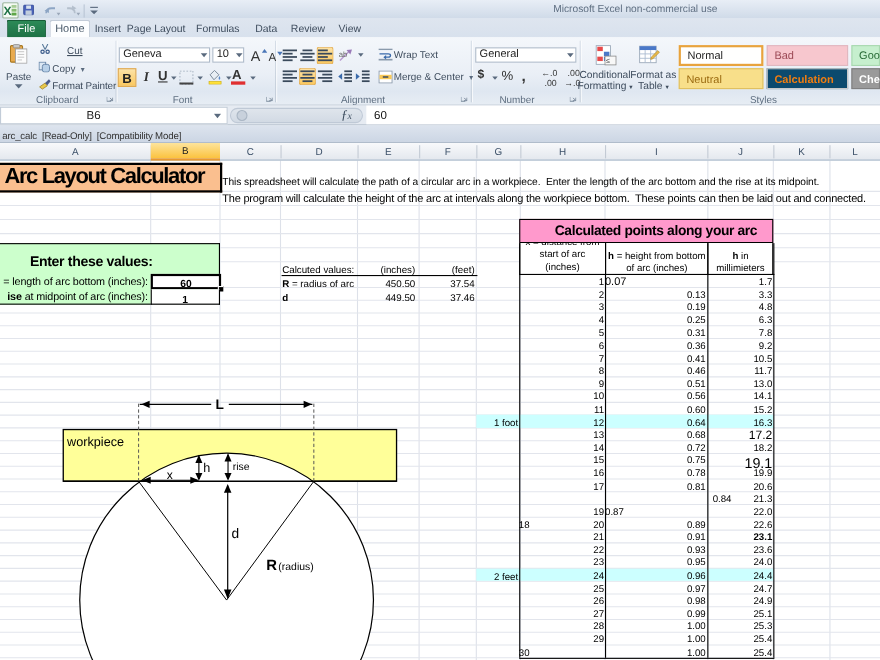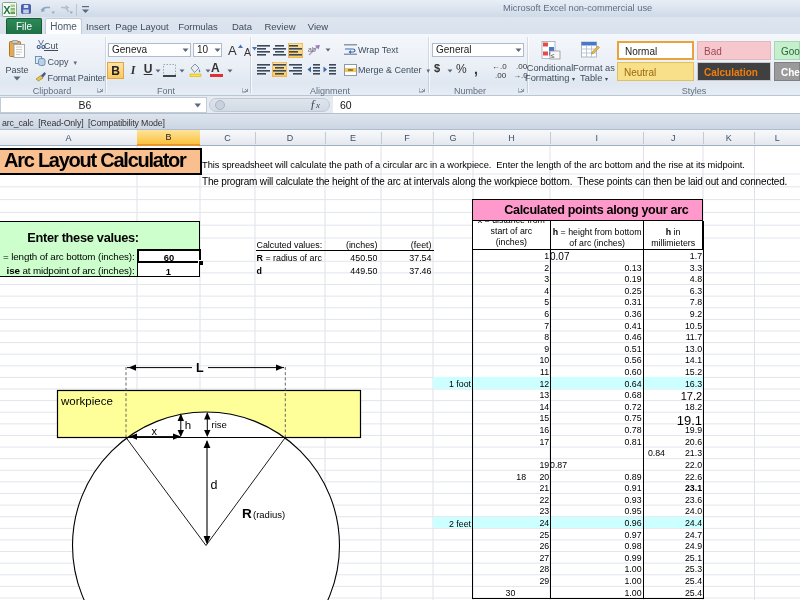--- a/index.html
+++ b/index.html
@@ -83,21 +83,21 @@
 </svg>
 <div class="ab" style="left:0px;top:64.5px;width:34px;height:11px;font-size:9px;color:#3f4d5e;text-align:center;">Paste</div>
 <svg class="ab" style="left:13px;top:76px" width="8" height="5" viewBox="0 0 8 5">
     <path d="M0.5 0.5 L7.5 0.5 L4 4.5 Z" fill="#5a6a7e"></path>
   </svg>
 <svg class="ab" style="left:36px;top:40px" width="10" height="9" viewBox="0 0 10 9">
 <path d="M2.5 0 L5 5 M7.5 0 L5 5" stroke="#5a7a9a" stroke-width="1" fill="none"></path>
 <circle cx="2.7" cy="7" r="1.5" fill="none" stroke="#3a5a8a" stroke-width="1.1"></circle>
 <circle cx="7.3" cy="7" r="1.5" fill="none" stroke="#3a5a8a" stroke-width="1.1"></circle>
 </svg>
-<div class="ab" style="left:44px;top:40.5px;width:30px;height:11px;font-size:9px;color:#3f4d5e;white-space:nowrap;text-decoration:underline;">Cut</div>
+<div class="ab" style="left:61px;top:40.5px;width:30px;height:11px;font-size:9px;color:#3f4d5e;white-space:nowrap;text-decoration:underline;">Cut</div>
 <svg class="ab" style="left:35px;top:56px" width="11" height="10" viewBox="0 0 11 10">
 <rect x="0.5" y="0.5" width="6" height="7" fill="#dce8f4" stroke="#6a88aa" stroke-width="0.9"></rect>
 <rect x="3.5" y="2.5" width="6.5" height="7" rx="2" fill="#b8d0e8" stroke="#6a88aa" stroke-width="0.9"></rect>
 </svg>
 <div class="ab" style="left:47.5px;top:57px;width:40px;height:11px;font-size:9px;color:#3f4d5e;white-space:nowrap;">Copy&nbsp;&nbsp;<span style="font-size:7px;color:#5a6a7e">▾</span></div>
 <svg class="ab" style="left:35px;top:71px" width="12" height="11" viewBox="0 0 12 11">
 <path d="M1 8 L6 4.5 L8 7 L3.5 10 Z" fill="#e8c84a" stroke="#a08020" stroke-width="0.7"></path>
 <path d="M6 4.5 L9.5 1 L11 2.8 L8 6.5 Z" fill="#4a5a8a"></path>
 </svg>
 <div class="ab" style="left:47.5px;top:72.5px;width:90px;height:11px;font-size:9px;letter-spacing:-0.1px;color:#3f4d5e;white-space:nowrap;">Format Painter</div>
@@ -282,21 +282,21 @@
 <rect x="0.5" y="1" width="15" height="3.5" fill="#4a78c8"></rect>
 <path d="M0.5 8 L15.5 8 M0.5 12 L15.5 12 M5.5 4.5 L5.5 16 M10.5 4.5 L10.5 16" stroke="#aabbd0" stroke-width="0.8"></path>
 <path d="M11 11 L17 5 L18.5 6.5 L12.5 12.5 L10.5 13 Z" fill="#e8b84a" stroke="#a08020" stroke-width="0.5"></path>
 </svg>
 <div class="ab" style="left:572px;top:63px;width:44px;height:10px;font-size:9.3px;color:#3f4d5e;text-align:center;white-space:nowrap;">Format as</div>
 <div class="ab" style="left:572px;top:73px;width:44px;height:10px;font-size:9.3px;color:#3f4d5e;text-align:center;white-space:nowrap;">Table&nbsp;<span style="font-size:6px">▾</span></div>
 <div class="ab" style="left:617px;top:41px;width:77px;height:19px;background:#fffffe;border:2px solid #e8a33d;font-size:10px;color:#222;padding:3px 0 0 6px;">Normal</div>
 <div class="ab" style="left:697px;top:41px;width:74px;height:19px;background:#f7c7ce;border:1px solid #e0b8c0;font-size:10px;color:#9c4a56;padding:4px 0 0 6px;">Bad</div>
 <div class="ab" style="left:774px;top:41px;width:26px;height:19px;background:#c6efce;border:1px solid #a8d8b0;font-size:10px;color:#276a35;padding:4px 0 0 6px;">Good</div>
 <div class="ab" style="left:617px;top:62px;width:77px;height:19px;background:#f8df8a;border:1px solid #e0c060;font-size:10px;color:#9a6a10;padding:4px 0 0 6px;">Neutral</div>
-<div class="ab" style="left:697px;top:62px;width:74px;height:19px;background:#404040;border:1px solid #c8c8c8;font-size:10px;color:#f07d10;font-weight:bold;padding:4px 0 0 6px;">Calculation</div>
+<div class="ab" style="left:697px;top:62px;width:74px;height:19px;background:#0c4a6e;border:1px solid #c8c8c8;font-size:10px;color:#f07d10;font-weight:bold;padding:4px 0 0 6px;">Calculation</div>
 <div class="ab" style="left:774px;top:62px;width:26px;height:19px;background:#9a9a9a;border:1px solid #808080;font-size:10px;color:#fff;font-weight:bold;padding:4px 0 0 6px;">Chec</div>
 <div class="ab" style="left:0px;top:96px;width:800px;height:18px;background:#e6ebf2;border-bottom:1px solid #b5c0ce;"></div>
 <div class="ab" style="left:0px;top:97px;width:207px;height:16px;background:#fff;border:1px solid #c2ccd8;"></div>
 <div class="ab" style="left:60px;top:99px;width:50px;height:12px;font-size:10.5px;color:#222;text-align:center;">B6</div>
 <svg class="ab" style="left:194px;top:103px" width="8" height="5" viewBox="0 0 8 5">
     <path d="M0.5 0.5 L7 0.5 L3.7 4.5 Z" fill="#5a6a7e"></path>
   </svg>
 <div class="ab" style="left:209px;top:98px;width:121px;height:14px;background:linear-gradient(#dfe5ec,#d2dae4);border:1px solid #bfc9d6;border-radius:7px;"></div>
 <div class="ab" style="left:215px;top:100px;width:10px;height:10px;border-radius:50%;background:#c8d1dc;border:1px solid #aab6c4;"></div>
 <div class="ab" style="left:310px;top:97px;width:20px;height:15px;font-size:12px;font-style:italic;font-family:'Liberation Serif',serif;color:#3a4a5c;">ƒ<span style="font-size:9px">x</span></div>
@@ -442,21 +442,21 @@
 <div class="ab" style="left:643.3px;top:401.8px;width:58.8px;height:10.5px;font-size:8.8px;color:#000;text-align:right;">18.2</div>
 <div class="ab" style="left:471.7px;top:413.4px;width:77.5px;height:10.5px;font-size:8.8px;color:#000;text-align:right;">15</div>
 <div class="ab" style="left:550px;top:413.4px;width:91.6px;height:10.5px;font-size:8.8px;color:#000;text-align:right;">0.75</div>
 <div class="ab" style="left:643.3px;top:413.4px;width:58.8px;height:10.5px;font-size:13px;color:#000;text-align:right;">19.1</div>
 <div class="ab" style="left:471.7px;top:425.0px;width:77.5px;height:10.5px;font-size:8.8px;color:#000;text-align:right;">16</div>
 <div class="ab" style="left:550px;top:425.0px;width:91.6px;height:10.5px;font-size:8.8px;color:#000;text-align:right;">0.78</div>
 <div class="ab" style="left:643.3px;top:425.0px;width:58.8px;height:10.5px;font-size:8.8px;color:#000;text-align:right;">19.9</div>
 <div class="ab" style="left:471.7px;top:436.7px;width:77.5px;height:10.5px;font-size:8.8px;color:#000;text-align:right;">17</div>
 <div class="ab" style="left:550px;top:436.7px;width:91.6px;height:10.5px;font-size:8.8px;color:#000;text-align:right;">0.81</div>
 <div class="ab" style="left:643.3px;top:436.7px;width:58.8px;height:10.5px;font-size:8.8px;color:#000;text-align:right;">20.6</div>
-<div class="ab" style="left:471.7px;top:448.3px;width:99px;height:10.5px;font-size:8.8px;color:#000;text-align:center;margin-top:24px;">18</div>
+<div class="ab" style="left:471.7px;top:448.3px;width:99px;height:10.5px;font-size:8.8px;color:#000;text-align:left;margin-top:24px;">18</div>
 <div class="ab" style="left:550px;top:448.3px;width:115px;height:10.5px;font-size:8.8px;color:#000;text-align:right;">0.84</div>
 <div class="ab" style="left:643.3px;top:448.3px;width:58.8px;height:10.5px;font-size:8.8px;color:#000;text-align:right;">21.3</div>
 <div class="ab" style="left:471.7px;top:459.9px;width:77.5px;height:10.5px;font-size:8.8px;color:#000;text-align:right;">19</div>
 <div class="ab" style="left:550px;top:459.9px;width:91.6px;height:10.5px;font-size:8.8px;color:#000;text-align:left;">0.87</div>
 <div class="ab" style="left:643.3px;top:459.9px;width:58.8px;height:10.5px;font-size:8.8px;color:#000;text-align:right;">22.0</div>
 <div class="ab" style="left:471.7px;top:471.5px;width:77.5px;height:10.5px;font-size:8.8px;color:#000;text-align:right;">20</div>
 <div class="ab" style="left:550px;top:471.5px;width:91.6px;height:10.5px;font-size:8.8px;color:#000;text-align:right;">0.89</div>
 <div class="ab" style="left:643.3px;top:471.5px;width:58.8px;height:10.5px;font-size:8.8px;color:#000;text-align:right;">22.6</div>
 <div class="ab" style="left:471.7px;top:483.1px;width:77.5px;height:10.5px;font-size:8.8px;color:#000;text-align:right;">21</div>
 <div class="ab" style="left:550px;top:483.1px;width:91.6px;height:10.5px;font-size:8.8px;color:#000;text-align:right;">0.91</div>
@@ -478,21 +478,21 @@
 <div class="ab" style="left:643.3px;top:541.2px;width:58.8px;height:10.5px;font-size:8.8px;color:#000;text-align:right;">24.9</div>
 <div class="ab" style="left:471.7px;top:552.8px;width:77.5px;height:10.5px;font-size:8.8px;color:#000;text-align:right;">27</div>
 <div class="ab" style="left:550px;top:552.8px;width:91.6px;height:10.5px;font-size:8.8px;color:#000;text-align:right;">0.99</div>
 <div class="ab" style="left:643.3px;top:552.8px;width:58.8px;height:10.5px;font-size:8.8px;color:#000;text-align:right;">25.1</div>
 <div class="ab" style="left:471.7px;top:564.4px;width:77.5px;height:10.5px;font-size:8.8px;color:#000;text-align:right;">28</div>
 <div class="ab" style="left:550px;top:564.4px;width:91.6px;height:10.5px;font-size:8.8px;color:#000;text-align:right;">1.00</div>
 <div class="ab" style="left:643.3px;top:564.4px;width:58.8px;height:10.5px;font-size:8.8px;color:#000;text-align:right;">25.3</div>
 <div class="ab" style="left:471.7px;top:576.0px;width:77.5px;height:10.5px;font-size:8.8px;color:#000;text-align:right;">29</div>
 <div class="ab" style="left:550px;top:576.0px;width:91.6px;height:10.5px;font-size:8.8px;color:#000;text-align:right;">1.00</div>
 <div class="ab" style="left:643.3px;top:576.0px;width:58.8px;height:10.5px;font-size:8.8px;color:#000;text-align:right;">25.4</div>
-<div class="ab" style="left:471.7px;top:587.6px;width:77.5px;height:10.5px;font-size:8.8px;color:#000;text-align:center;">30</div>
+<div class="ab" style="left:471.7px;top:587.6px;width:77.5px;height:10.5px;font-size:8.8px;color:#000;text-align:left;">30</div>
 <div class="ab" style="left:550px;top:587.6px;width:91.6px;height:10.5px;font-size:8.8px;color:#000;text-align:right;">1.00</div>
 <div class="ab" style="left:643.3px;top:587.6px;width:58.8px;height:10.5px;font-size:8.8px;color:#000;text-align:right;">25.4</div>
 <svg class="ab" style="left:40px;top:355px" width="360" height="245" viewBox="0 0 360 245">
 <defs>
 <marker id="ah" markerWidth="9" markerHeight="8" refX="7.5" refY="4" orient="auto">
         <path d="M0.5 0.8 L8 4 L0.5 7.2 Z" fill="#000"></path>
       </marker>
 </defs>
 
 <rect x="17.5" y="35.5" width="303" height="47" fill="#ffff99" stroke="#000" stroke-width="1.2"></rect>

